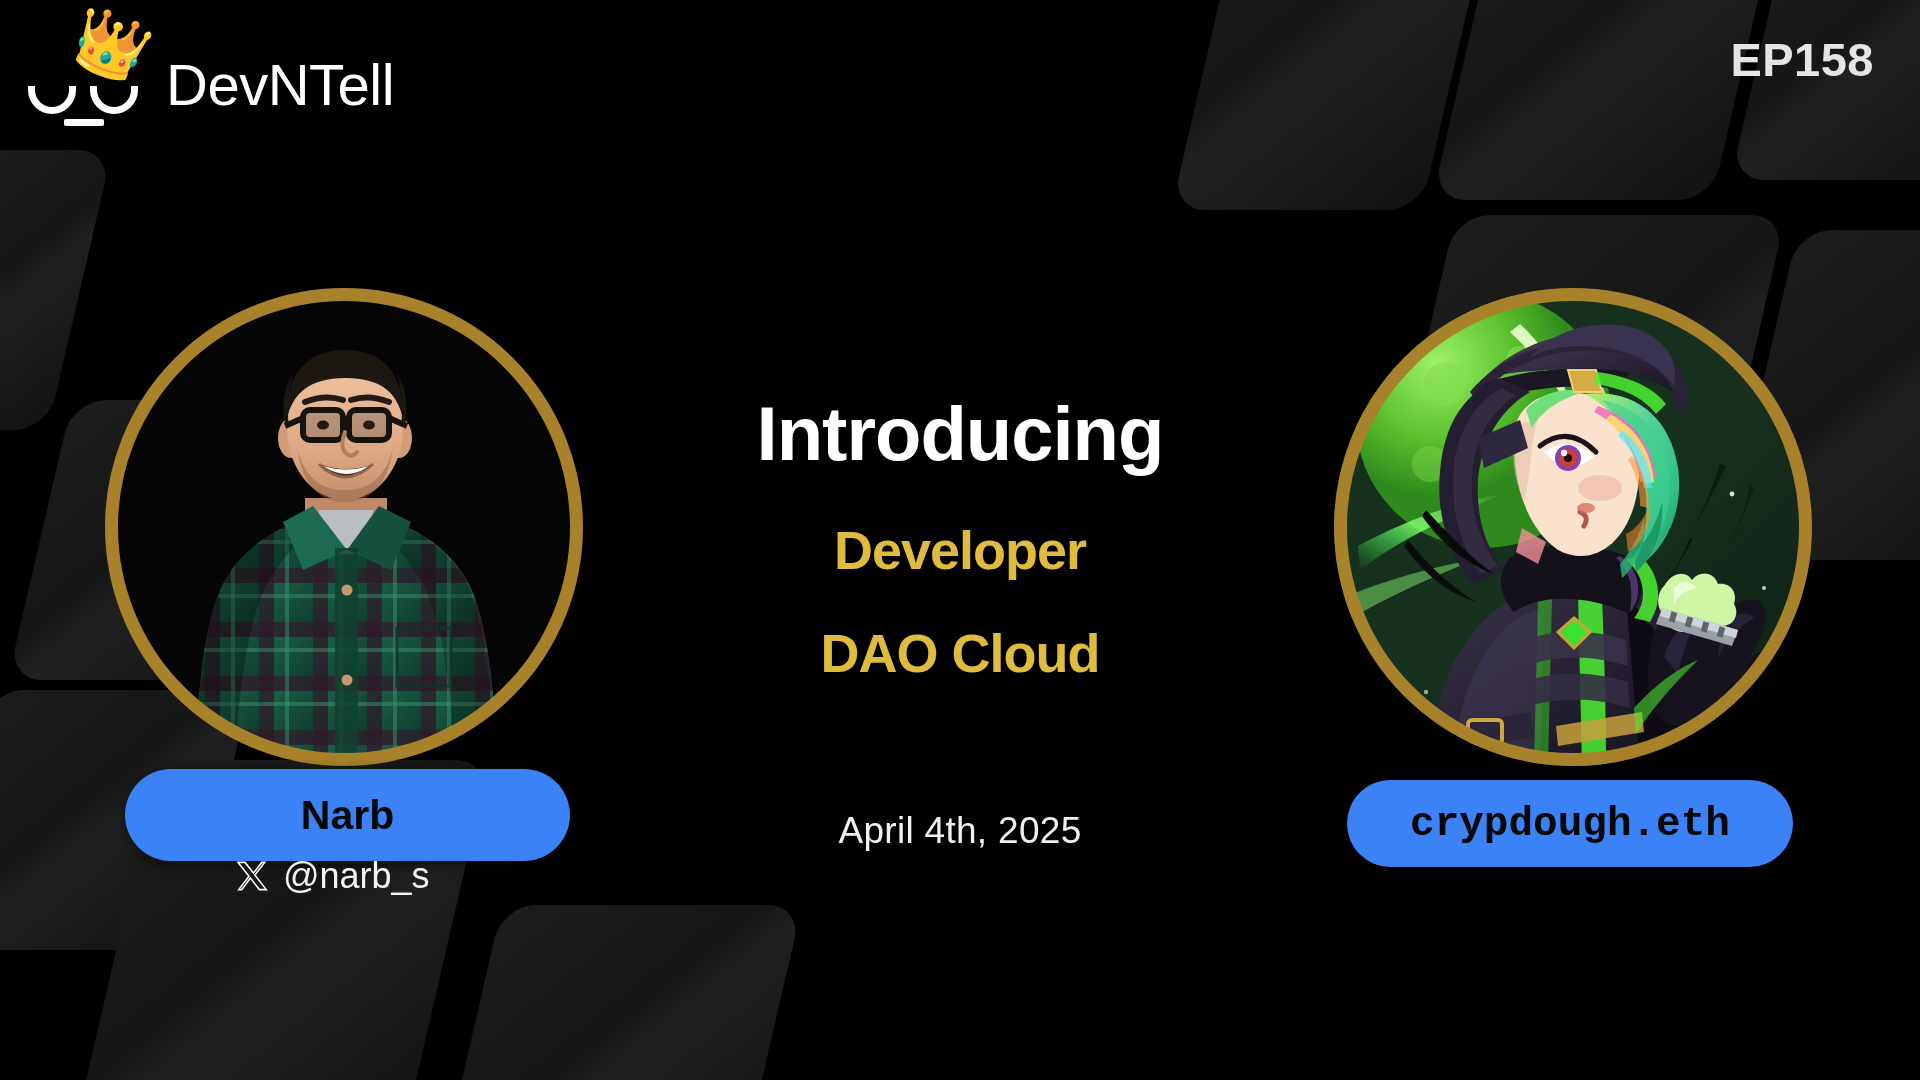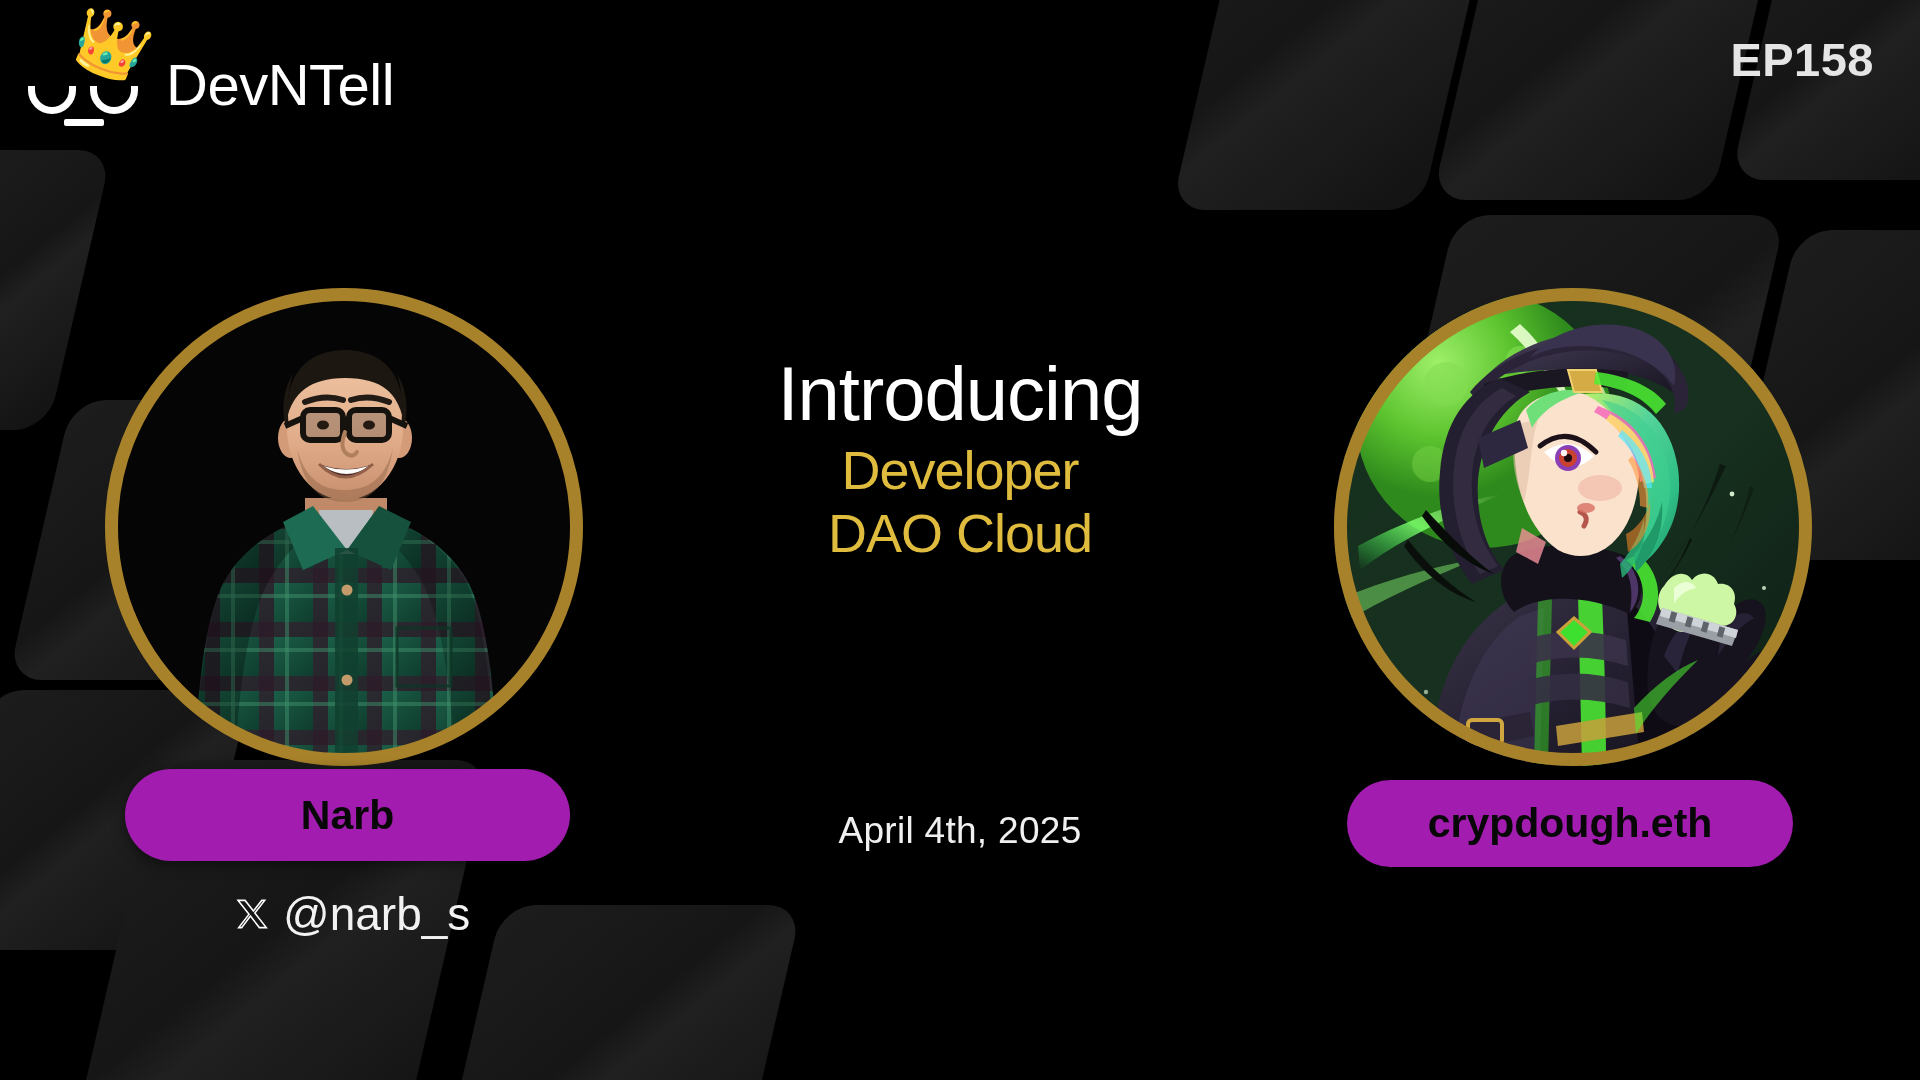--- a/index.html
+++ b/index.html
@@ -78,48 +78,48 @@
 
   
   #photo-crypdough {
     position:absolute; inset:0; border-radius:50%; overflow:hidden;
   }
   #photo-crypdough svg { display:block; }
 
   
   .name-pill {
     position:absolute; z-index:6;
-    background:#a21caf; color:#070707;
+    background:#3b82f6; color:#070707;
     border-radius:60px;
     display:flex; align-items:center; justify-content:center;
     font-weight:bold;
     box-shadow:0 3px 14px rgba(0,0,0,.5);
   }
   #pill-left {
     left:95px; top:769px; width:445px; height:92px; font-size:41px;
   }
   #pill-right {
-    left:97px; top:780px; width:446px; height:87px; font-size:41px;
+    left:97px; top:780px; width:446px; height:87px; font-size:41px;font-family:Liberation Mono, monospace;
   }
 
   .handle {
     position:absolute; z-index:6;
     display:flex; align-items:center; gap:14px;
     color:#f2f2f2; font-weight:400;
   }
-  #handle-left  { left:205px; top:887px; font-size:46px;text-align:center; }
+  #handle-left  { left:205px; top:855px; font-size:36px;text-align:center; }
   .x-icon { display:block; }
 
   
   #center-block {
     position:absolute; left:660px; top:0; width:600px; height:1080px;
     text-align:center;
   }
   #title-lines { position:absolute; left:0; top:350px; width:600px; }
-  .title-line { font-weight:normal; line-height:1.17; letter-spacing:-1px; }
+  .title-line { font-weight:bold; line-height:1.17; letter-spacing:-1px;margin-top:40px; }
   .title-line.white { color:#ffffff; font-size:76px; }
   .title-line.gold  { color:#E0BC3E; font-size:54px; }
   #event-date {
     position:absolute; left:0; top:810px; width:600px;
     color:#f0f0f0; font-size:37px; font-weight:400; letter-spacing:.3px;
   }
 </style>
 </head>
 <body>
 

